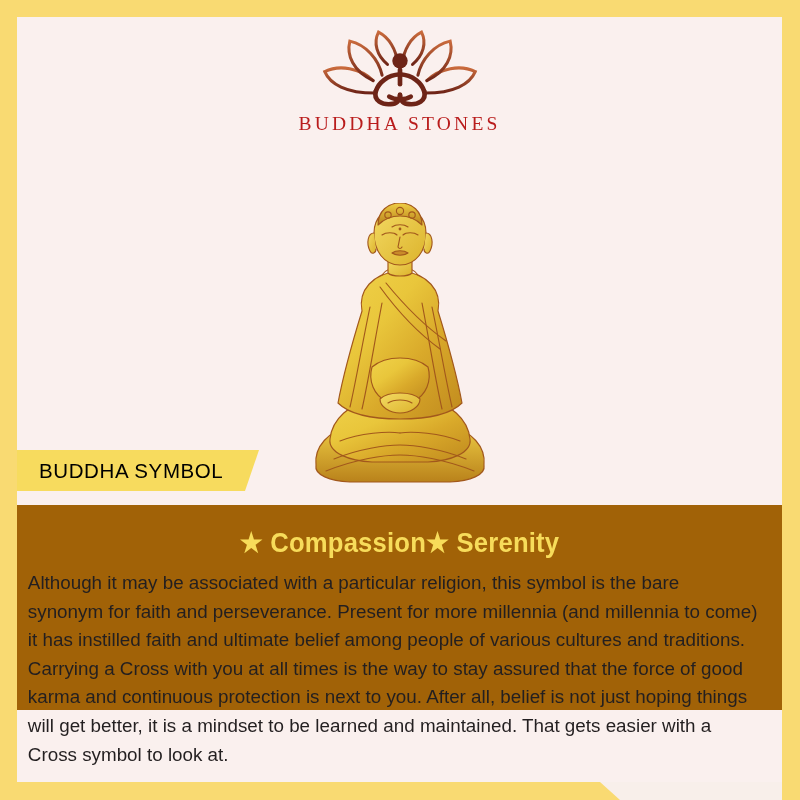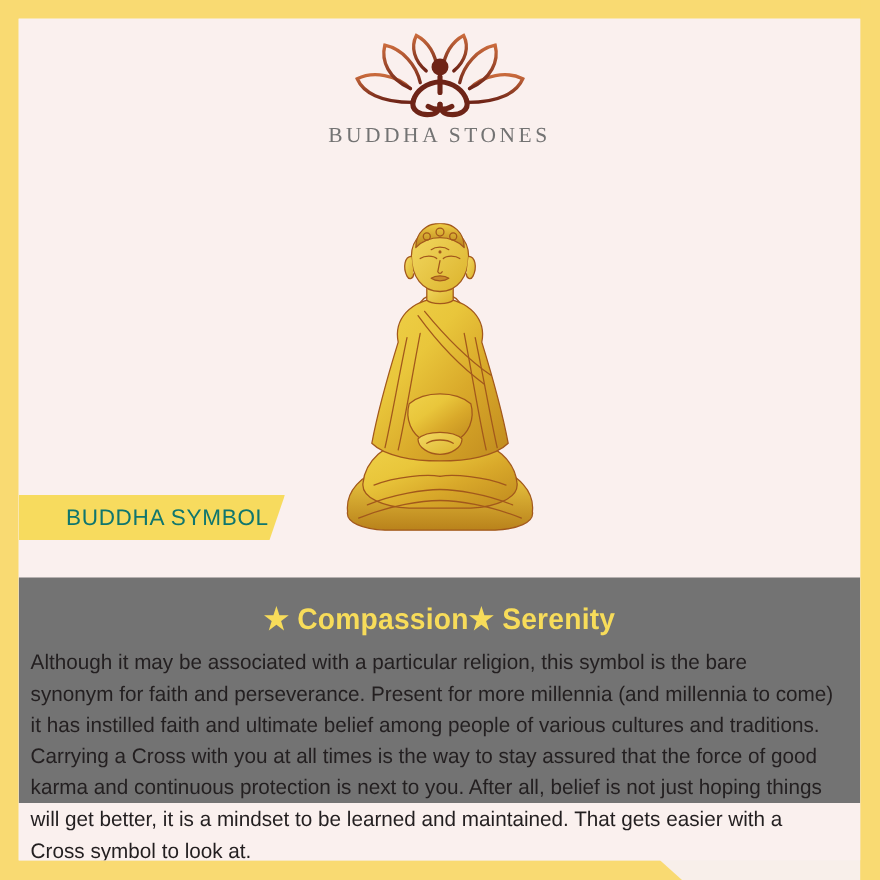--- a/index.html
+++ b/index.html
@@ -77,21 +77,21 @@
   .logo-mark {
     width: 180px;
     height: 86px;
     display: block;
   }
   .logo-text {
     margin-top: 2px;
     font-family: "Liberation Serif", serif;
     font-size: 19.5px;
     letter-spacing: 3.2px;
-    color: #737373;
+    color: #b91c1c;
     font-weight: 400;
   }
 
   
   .title-band {
     position: absolute;
     left: 148px;
     top: 126px;
     width: 475px;
     height: 52px;
@@ -132,37 +132,36 @@
     left: 0;
     top: 433px;
     width: 242px;
     height: 41px;
     background: #F7DB5E;
     clip-path: polygon(0 0, 242px 0, 228px 41px, 0 41px);
     display: flex;
     align-items: center;
   }
   .symbol-tag-label {
-    margin-left: 43px;
-    color: #0f766e;
+    margin-left: 22px;
+    color: #000000;
     font-size: 20.5px;
     font-weight: 400;
     letter-spacing: 0.6px;
     white-space: nowrap;
   }
 
   
   .lower-panel {
     position: absolute;
     left: 0;
     top: 488px;
     width: 765px;
     height: 205px;
-    background: #737373;
-    margin-top: 20px;
+    background: #a16207;
   }
 
   .props-heading {
     margin: 0;
     padding-top: 22px;
     text-align: center;
     font-family: "Liberation Sans Narrow", "Liberation Sans", sans-serif;
     font-weight: bold;
     font-size: 27px;
     color: #F7DC5A;

